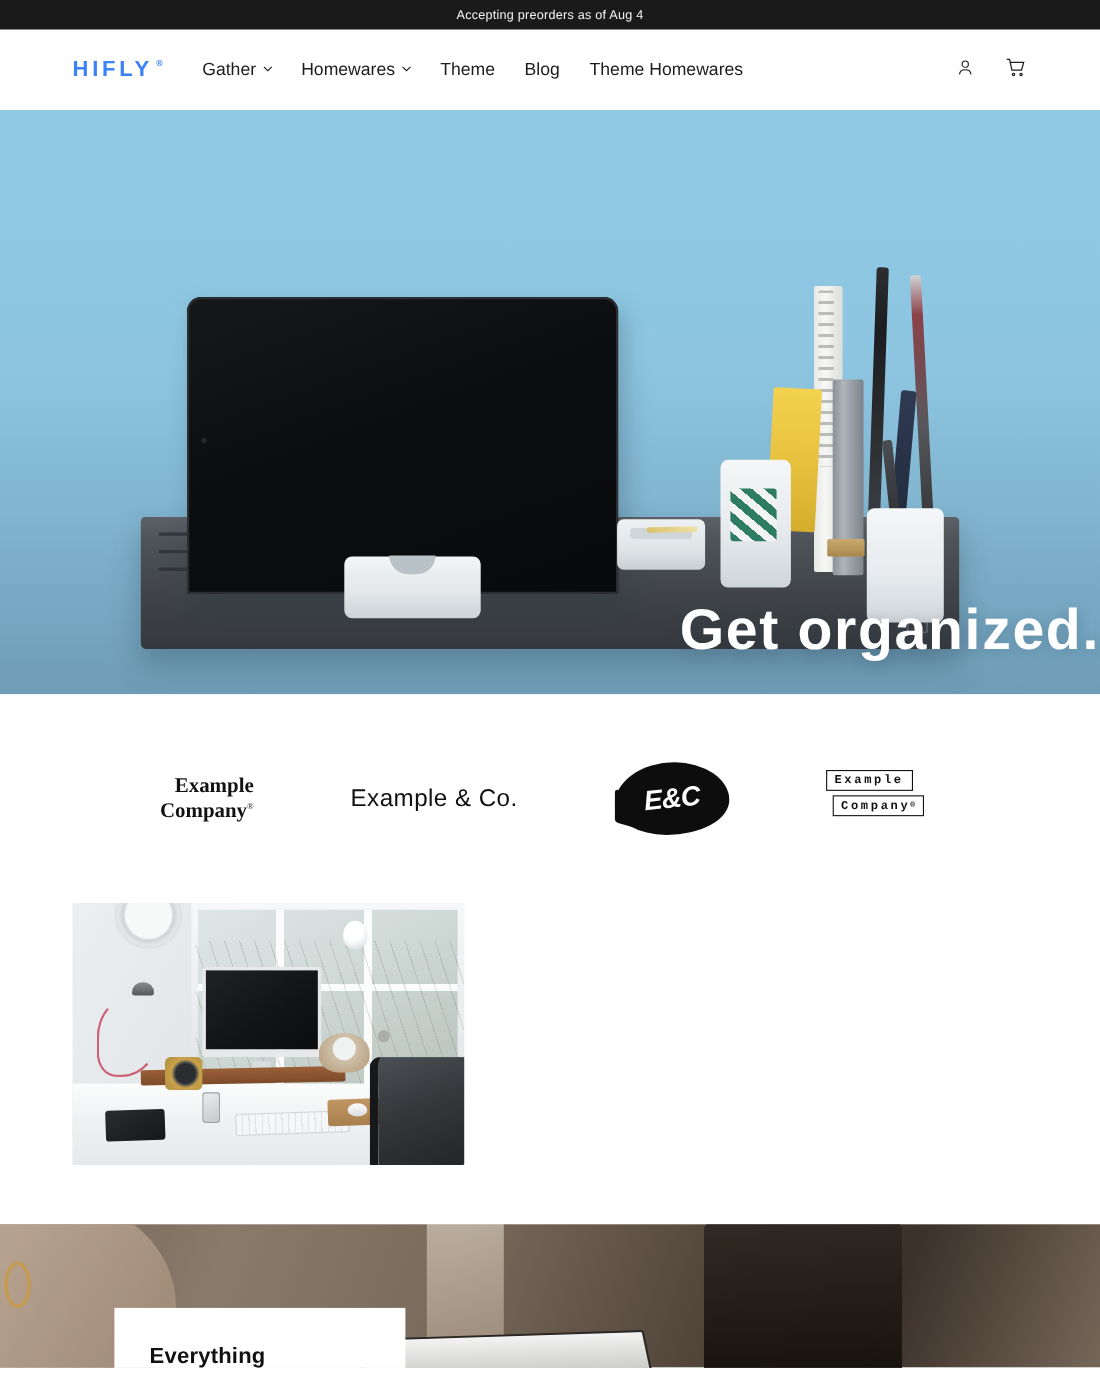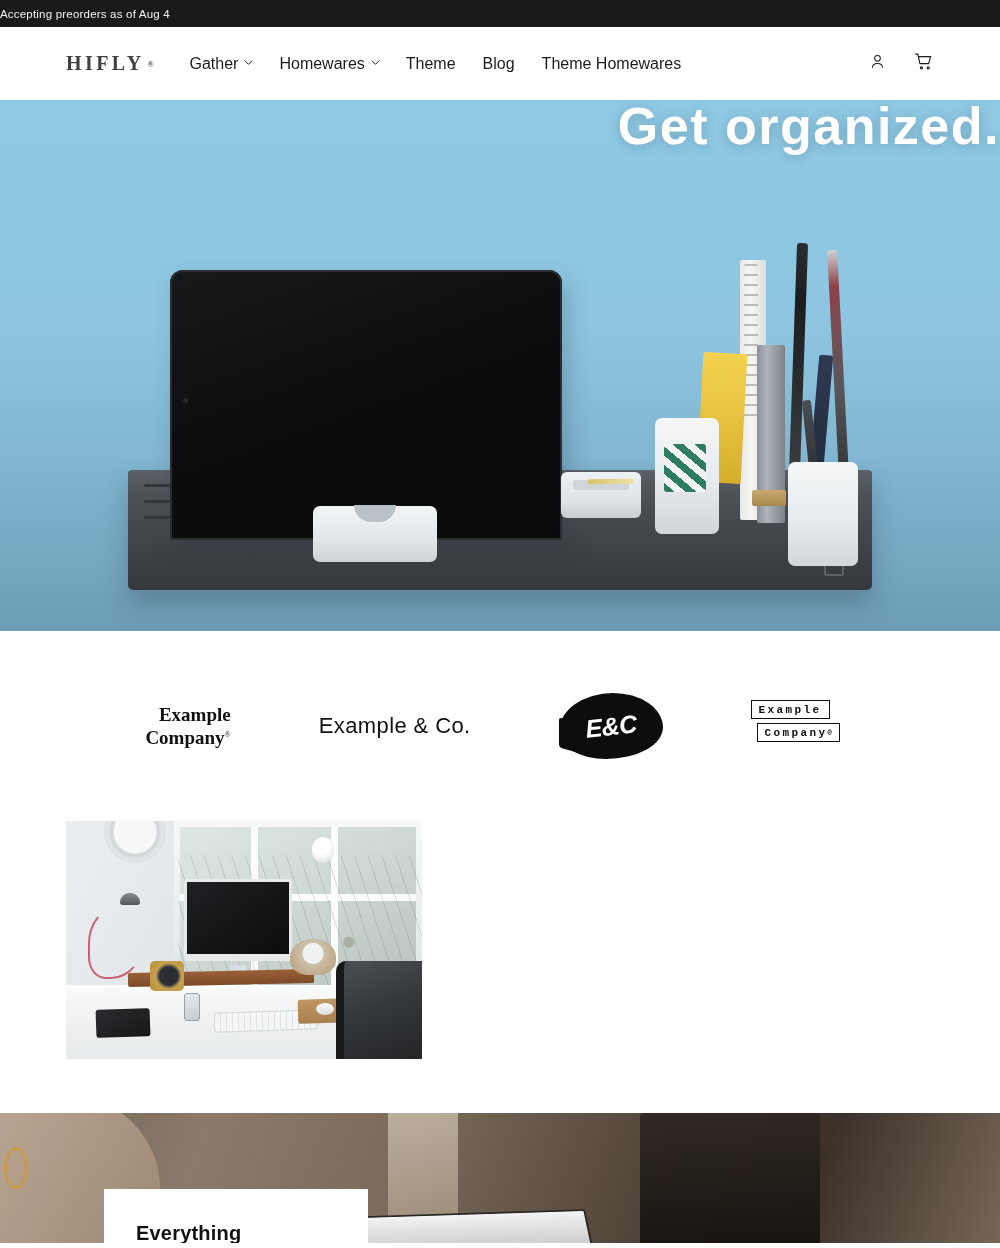--- a/index.html
+++ b/index.html
@@ -6,32 +6,32 @@
   html,body {
     width:1000px; height:1248px; overflow:hidden;
     background:#ffffff;
     font-family:"Liberation Sans", sans-serif;
     -webkit-font-smoothing:antialiased;
   }
 
   
   .announce{
     height:27px; background:#1a1a1a; color:#f2f2f2;
-    display:flex; align-items:center; justify-content:flex-start;
+    display:flex; align-items:center; justify-content:center;
     font-size:11.5px; letter-spacing:.2px;
   }
 
   
   .header{
     height:73px; background:#fff; display:flex; align-items:center;
     padding:0 66px 0 66px; position:relative;
   }
   .logo{
-    font-size:20px; font-weight:bold; letter-spacing:3.4px; color:#404040;
-    display:flex; align-items:center; margin-right:36px; white-space:nowrap;font-family:Liberation Serif, serif;
+    font-size:20px; font-weight:bold; letter-spacing:3.4px; color:#3b82f6;
+    display:flex; align-items:flex-start; margin-right:36px; white-space:nowrap;
   }
   .logo-reg{ font-size:8px; letter-spacing:0; margin-left:3px; margin-top:1px; }
   .nav{ display:flex; align-items:center; gap:27px; }
   .nav-item{
     font-size:16px; color:#1c1c1c; display:flex; align-items:center;
     gap:6px; cursor:pointer; white-space:nowrap;
   }
   .chev{ display:inline-block; width:8px; height:8px; position:relative; top:-2px;}
   .chev svg{ display:block; }
   .header-right{ margin-left:auto; display:flex; align-items:center; gap:26px; }
@@ -145,21 +145,21 @@
           background:linear-gradient(180deg,#2b2d30 0%,#1b1d20 25%,#3a3d41 100%); transform:rotate(2deg);}
   .pen-2{ left:833px; top:150px; width:10px; height:226px;
           background:linear-gradient(180deg,#cfd3d6 0%,#8d4148 16%,#58585c 60%,#343639 100%); transform:rotate(-3deg);}
   .pen-3{ left:814px; top:255px; width:14px; height:122px;
           background:linear-gradient(180deg,#2f3a52 0%,#222b3d 100%); transform:rotate(5deg);}
   .pen-4{ left:806px; top:300px; width:9px; height:80px;
           background:linear-gradient(180deg,#4a4d52,#2c2e32); transform:rotate(-6deg);}
 
   .hero-overlay{
     position:absolute; inset:0; display:flex; flex-direction:row;
-    align-items:flex-start; justify-content:flex-end; padding-bottom:60px;
+    align-items:flex-end; justify-content:flex-end; padding-bottom:32px;
   }
   .hero-title{
     font-size:52px; font-weight:bold; color:#fff; letter-spacing:1.5px;
     text-shadow:0 2px 12px rgba(40,70,90,.28); line-height:1;
   }
   .hero-btn{
     margin-top:24px; border:2px solid rgba(255,255,255,.92); background:transparent;
     color:#fff; font-size:10.5px; font-weight:bold; letter-spacing:1.6px;
     padding:9px 17px 8px; display:flex; align-items:center; gap:9px; cursor:pointer;
     font-family:"Liberation Sans", sans-serif;

